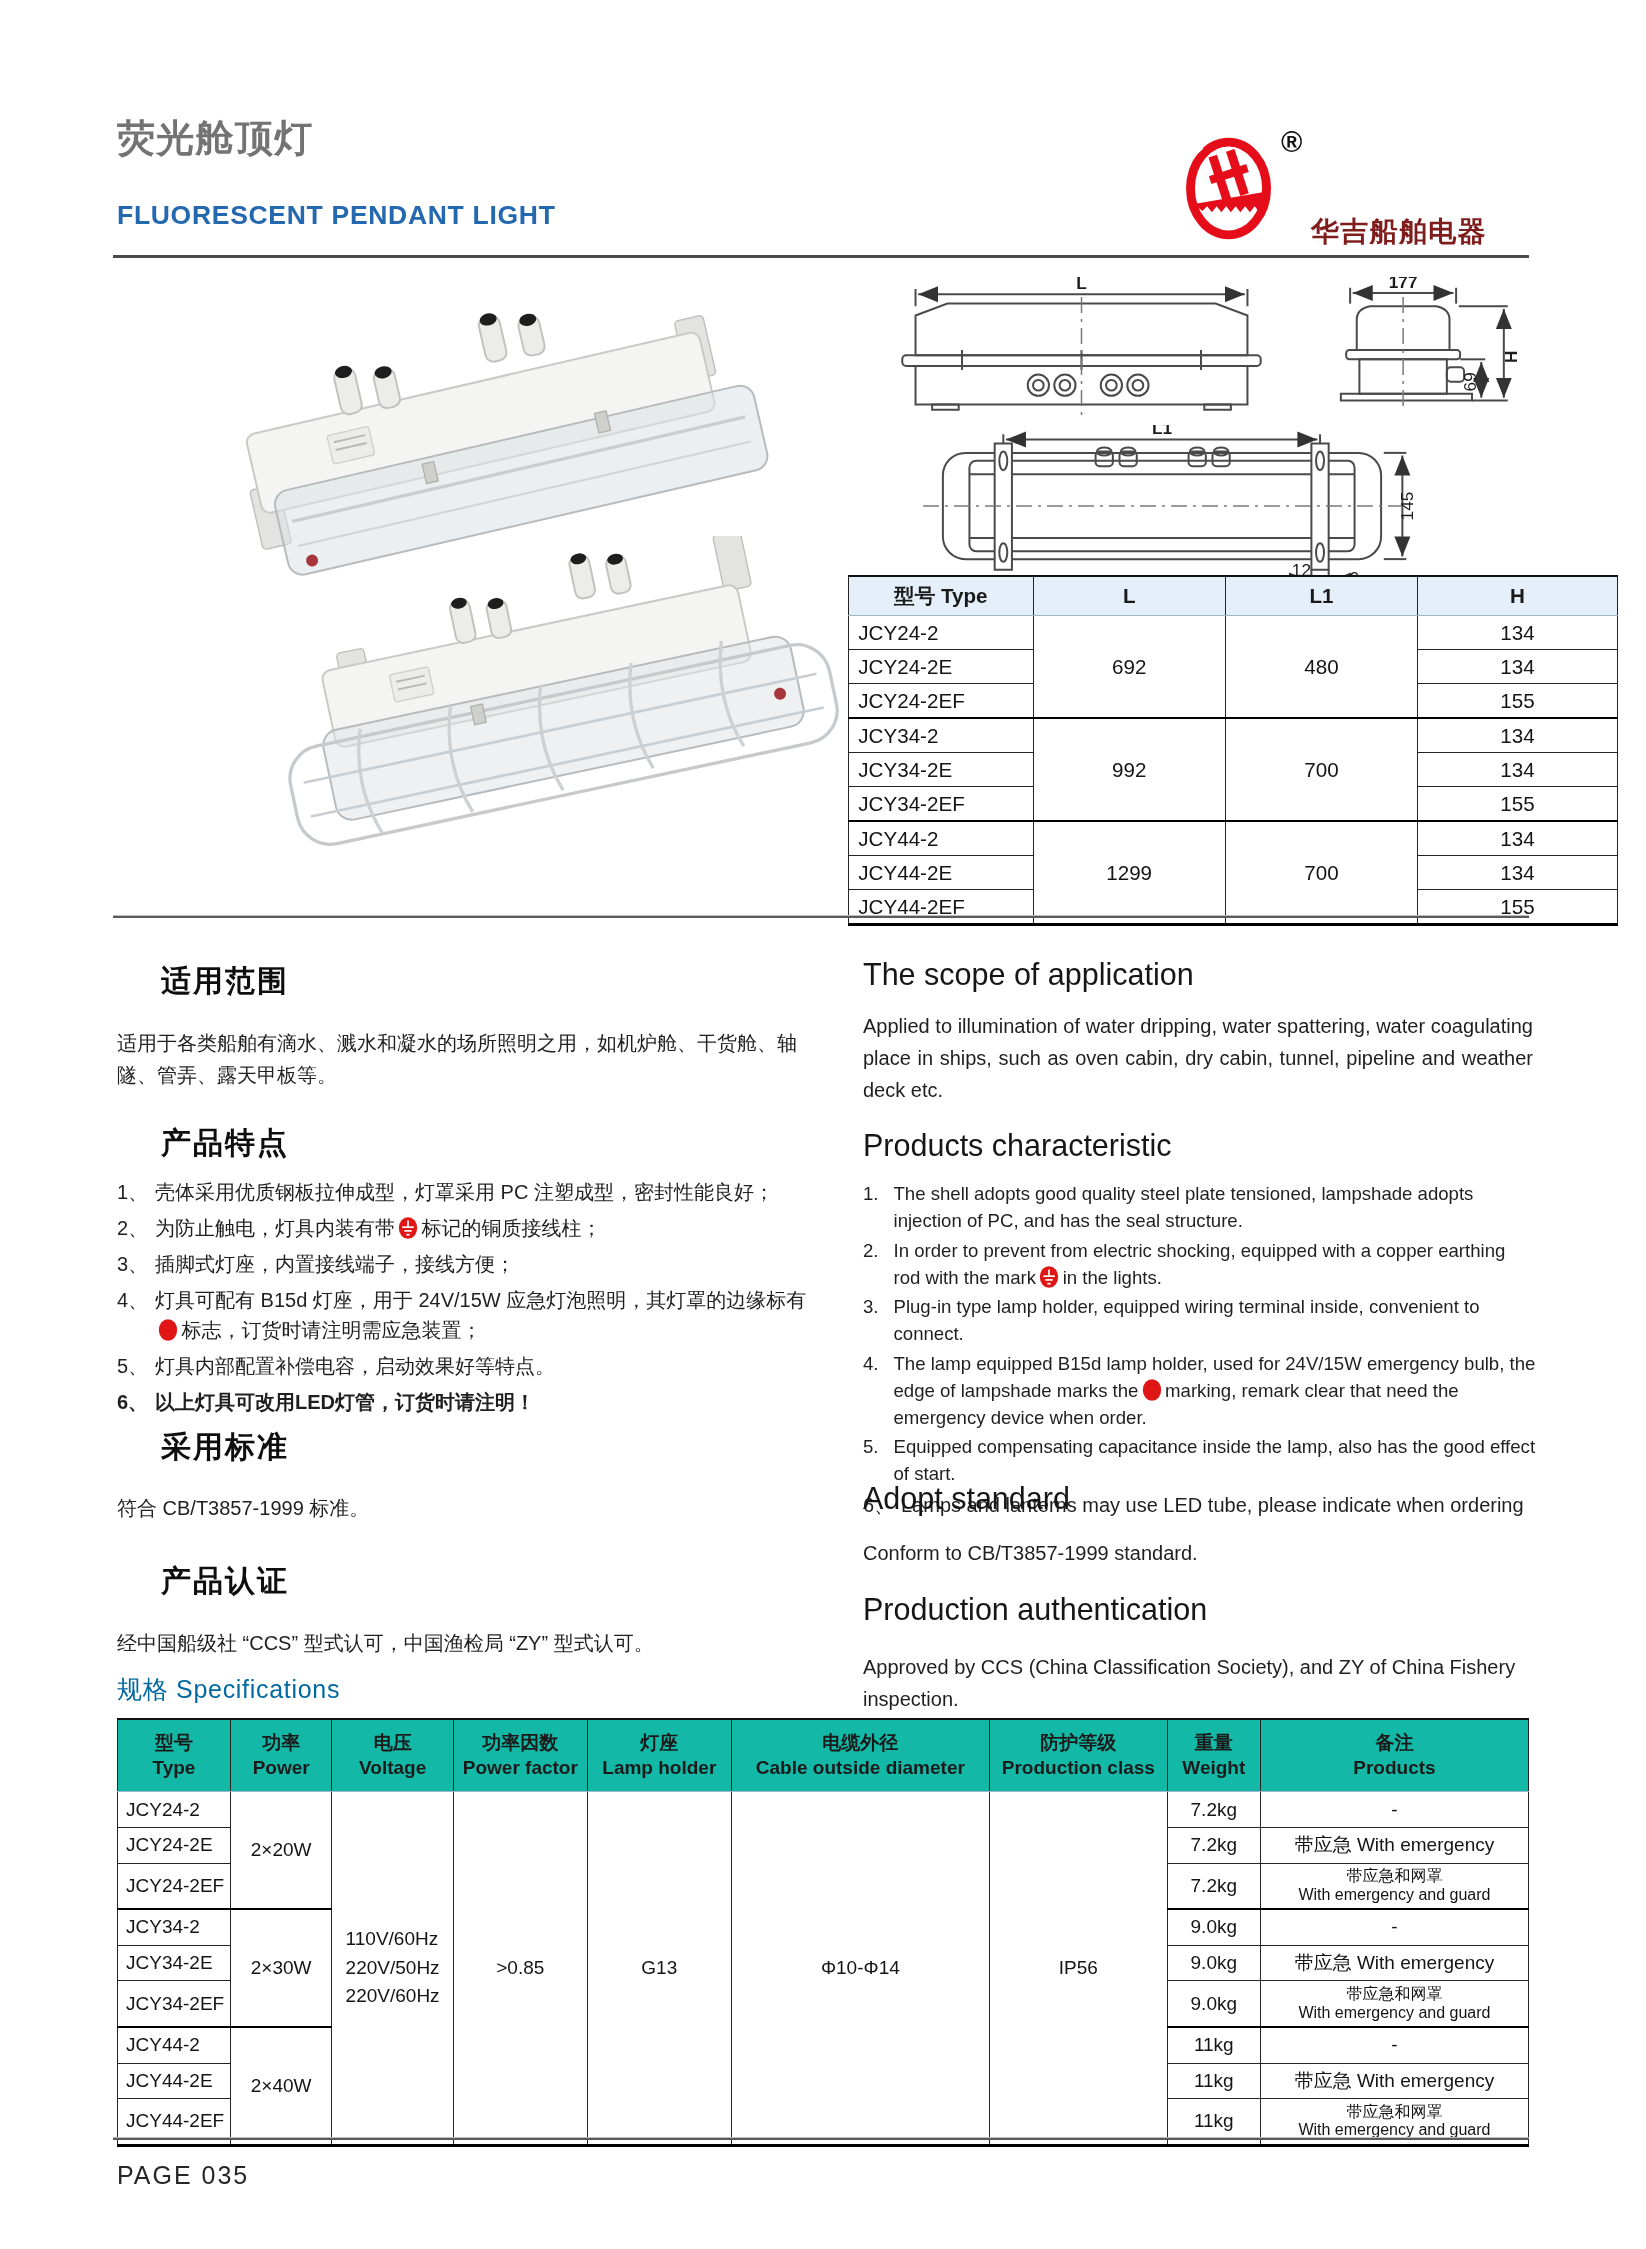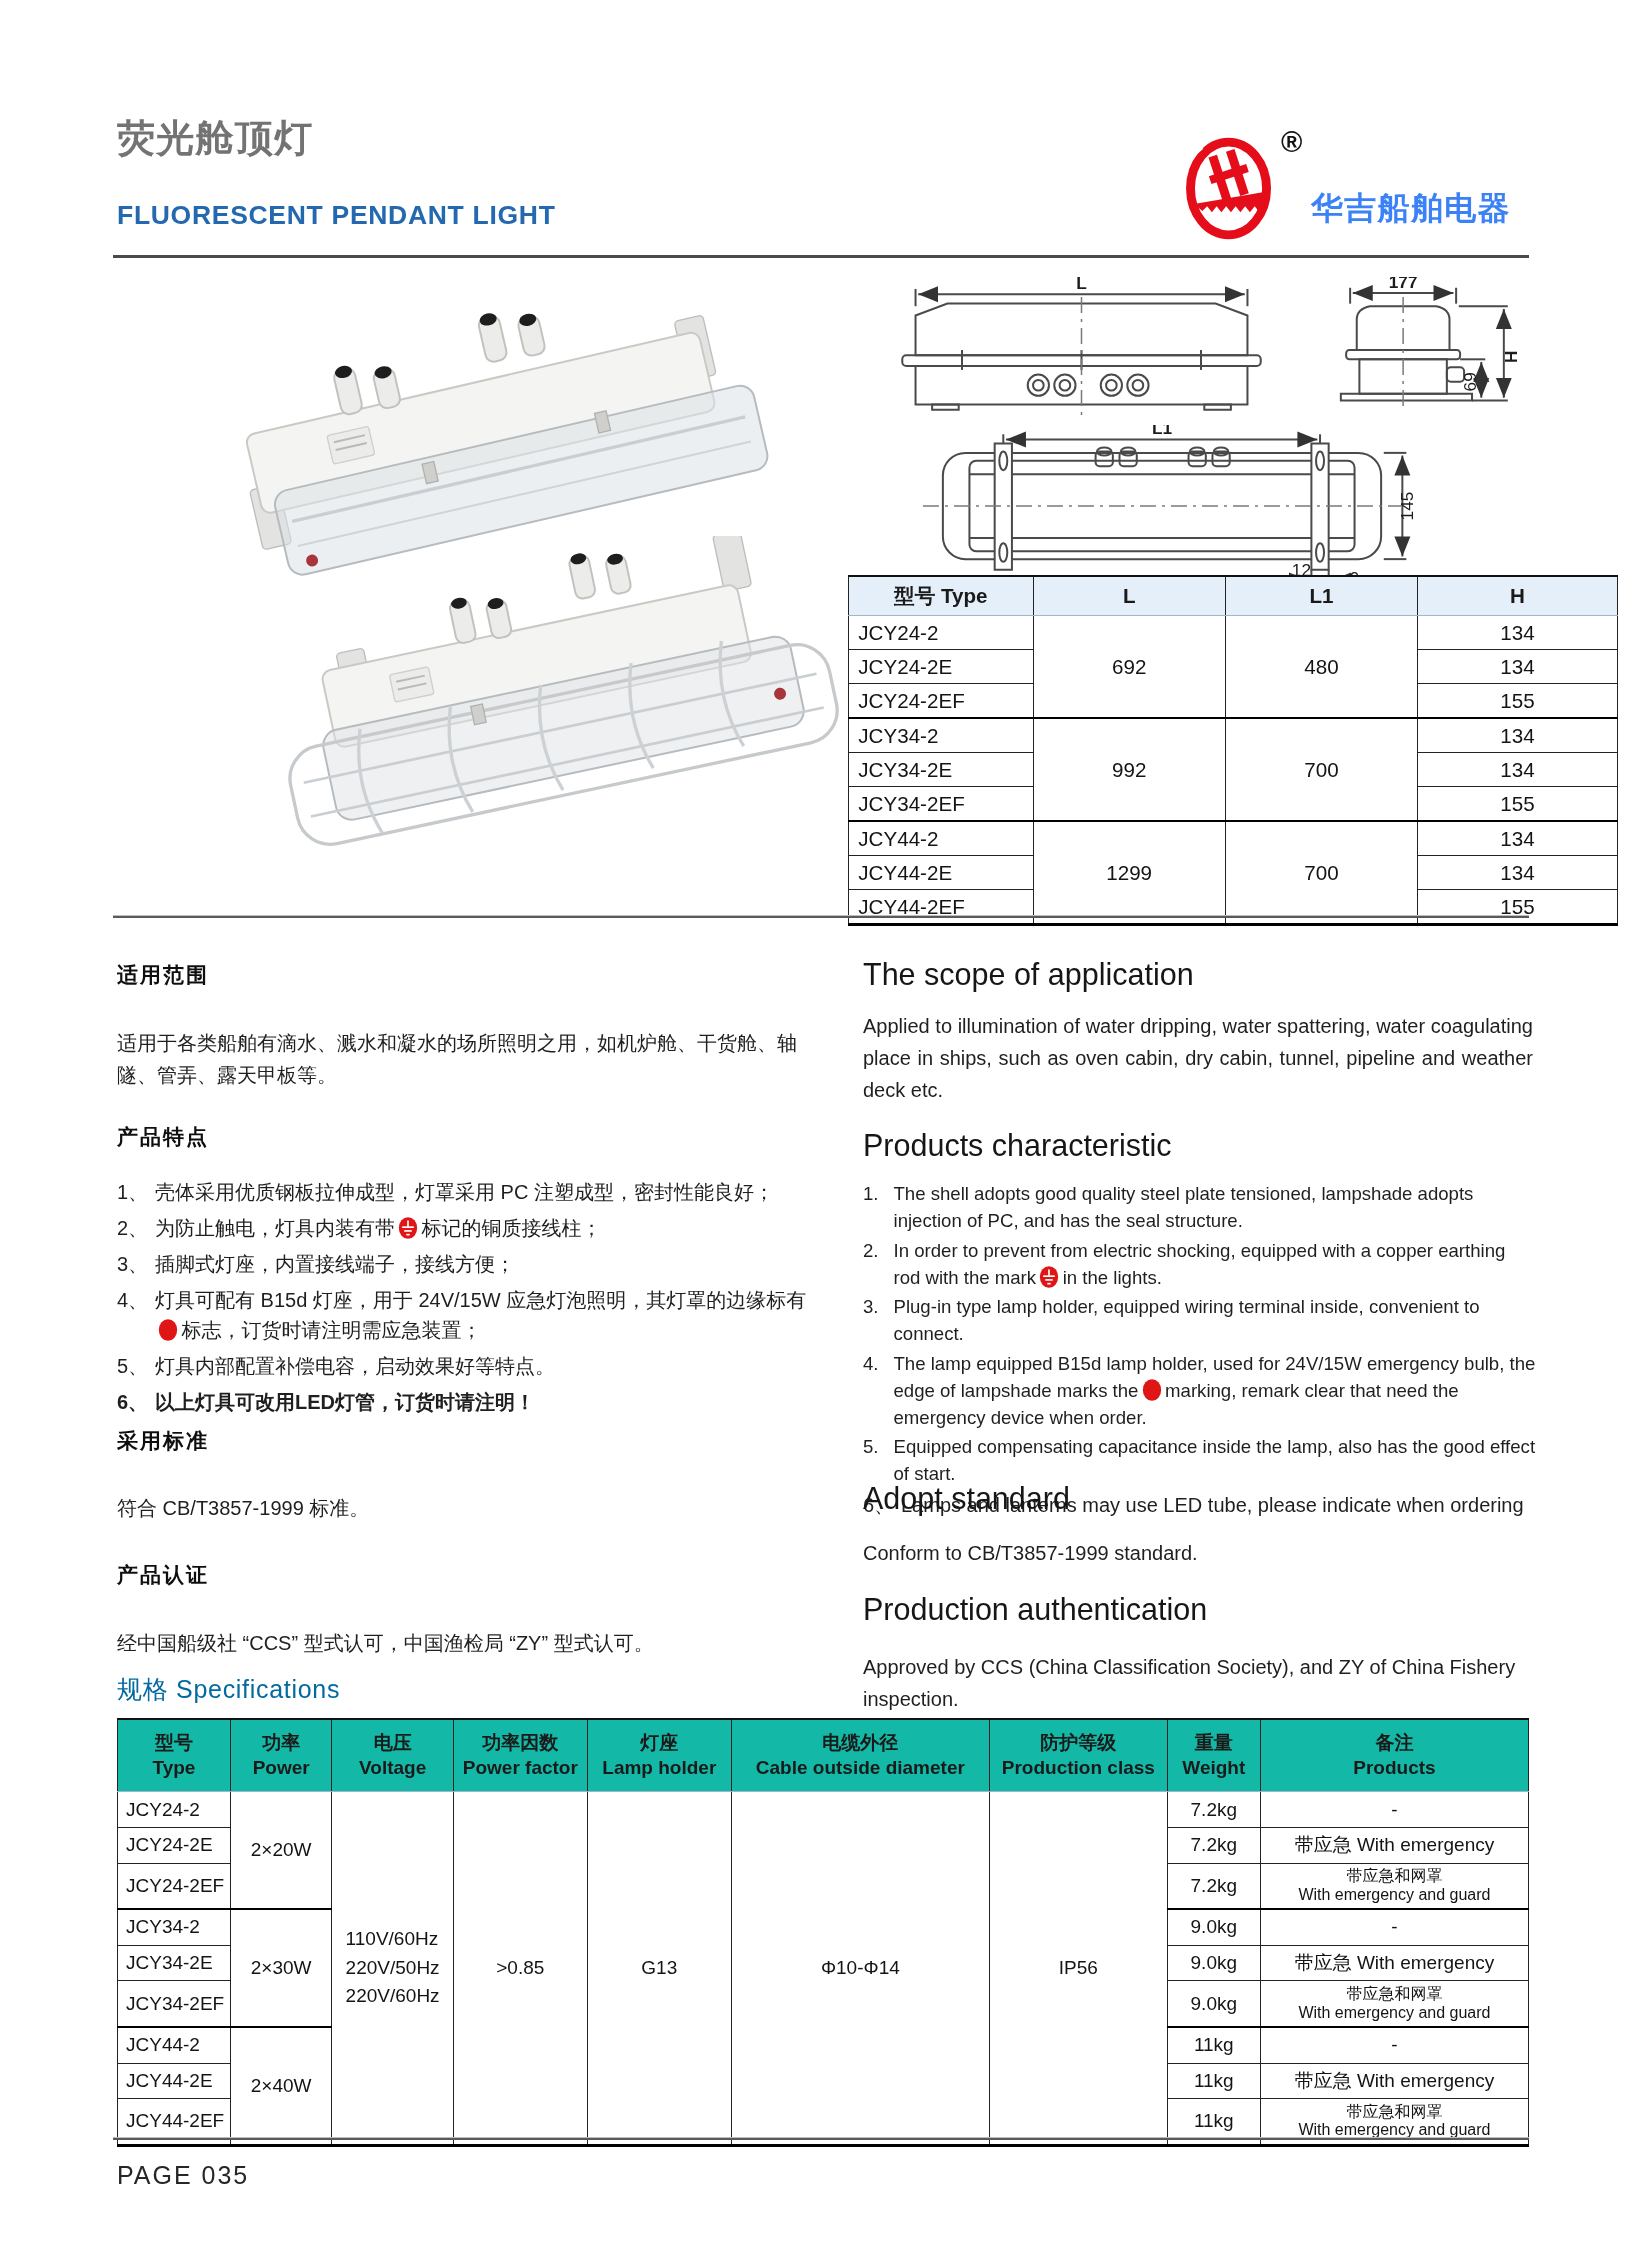--- a/index.html
+++ b/index.html
@@ -4,27 +4,27 @@
 <style>
   html,body{margin:0;padding:0;}
   body{width:1647px;height:2250px;background:#ffffff;overflow:hidden;
        font-family:"Liberation Sans","DejaVu Sans",sans-serif;color:#1a1a1a;}
   .page{position:relative;width:1647px;height:2250px;background:#fff;}
   .abs{position:absolute;}
 
   
   .title-zh{font-size:38px;font-weight:700;color:#737373;letter-spacing:1.3px;}
   .title-en{font-size:26.5px;font-weight:700;color:#2468af;letter-spacing:0.7px;margin-top:26px;}
-  .brand-text{font-size:32px;font-weight:700;color:#3b82f6;letter-spacing:1.3px;}
+  .brand-text{font-size:28px;font-weight:700;color:#7f1d1d;letter-spacing:1.3px;margin-top:26px;}
   .reg-mark{font-size:29px;font-weight:700;color:#111;}
   .rule{background:#4a4a4a;height:2.7px;}
   .rule.thin{height:2px;background:#5a5a5a;border-top:0.7px solid #bdbdbd;}
 
   
-  .h-zh{font-size:21px;font-weight:700;color:#0e0e0e;letter-spacing:2px;}
+  .h-zh{font-size:30px;font-weight:700;color:#0e0e0e;letter-spacing:2px;margin-left:44px;}
   .h-en{font-size:30.5px;font-weight:400;color:#161616;}
   .h-spec{font-size:25px;font-weight:500;color:#0369a1;letter-spacing:0.7px;}
   .body-text{font-size:20px;line-height:1.6;color:#1f1f1f;}
   .list{font-size:20px;color:#1f1f1f;}
   .list .li{display:flex;margin-bottom:6px;line-height:1.5;}
   .list .num{flex:0 0 38px;}
   .list.en{font-size:18.6px;}
   .list.en .li{margin-bottom:2.7px;line-height:1.45;}
   .list.en .num{flex:0 0 30.5px;}
   .bold{font-weight:700;}

